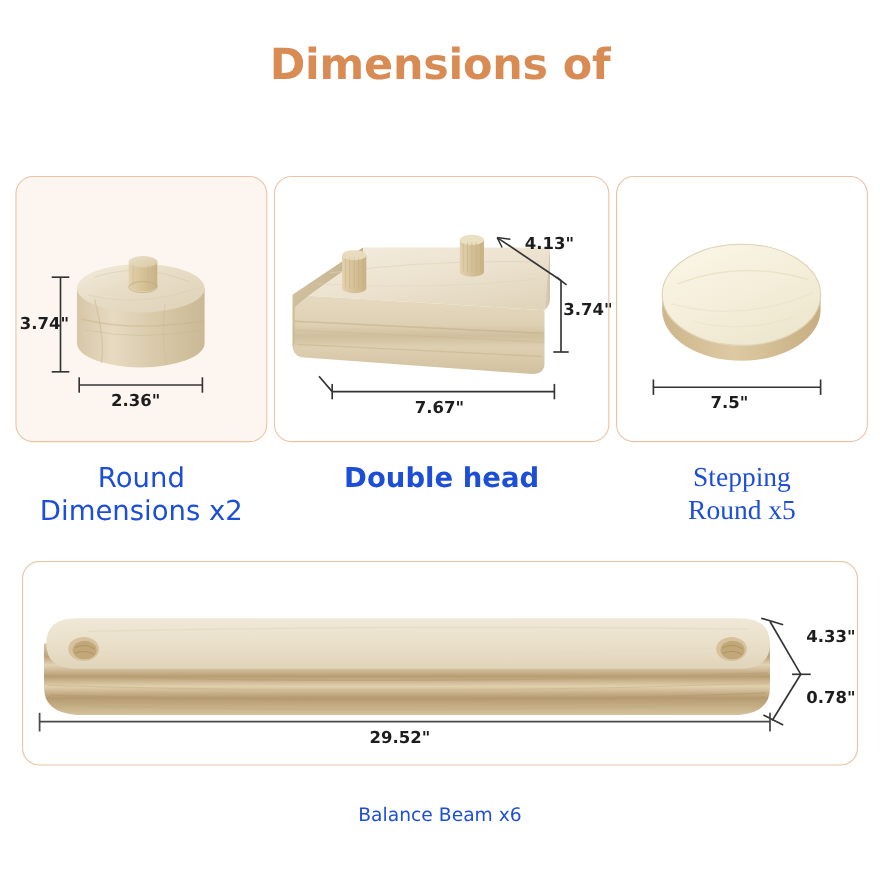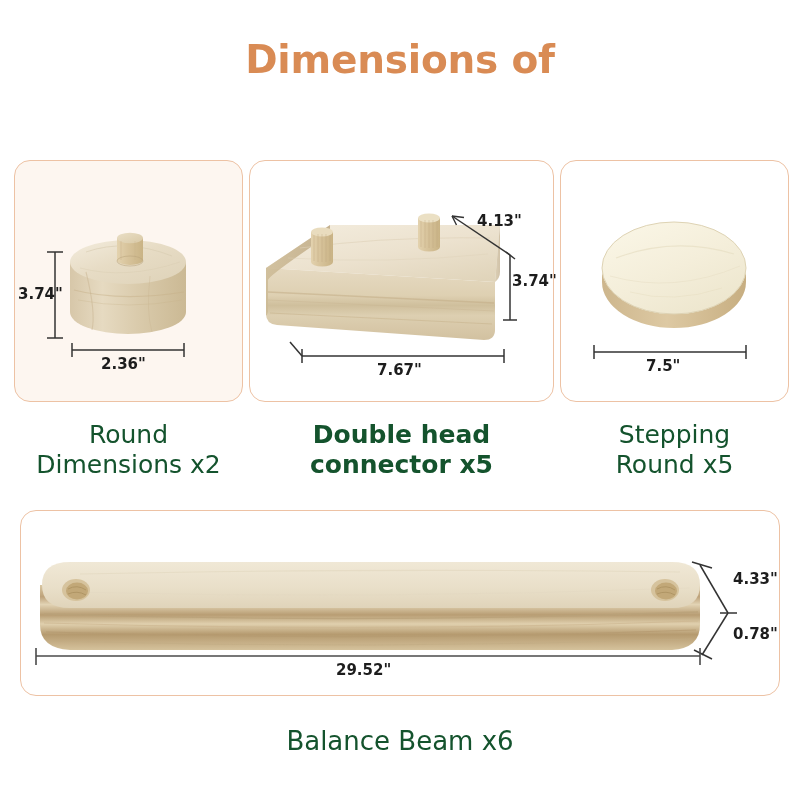--- a/index.html
+++ b/index.html
@@ -33,28 +33,28 @@
   }
   #card-round{left:14px;top:160px;width:229px;height:242px;}
   #card-double{left:249px;top:160px;width:305px;height:242px;}
   #card-stone{left:560px;top:160px;width:229px;height:242px;}
   #card-beam{left:20px;top:510px;width:760px;height:186px;}
 
   
   .caption{
     position:absolute;
     text-align:center;
-    color:#14532d;
+    color:#1d4ed8;
     font-size:25px;line-height:30px;
     font-weight:normal;
   }
   #cap-round{left:14px;top:420px;width:229px;}
   #cap-double{left:249px;top:420px;width:305px;font-weight:bold;}
-  #cap-stone{left:560px;top:420px;width:229px;}
-  #cap-beam{left:20px;top:726px;width:760px;font-size:26px;}
+  #cap-stone{left:560px;top:420px;width:229px;font-family:Liberation Serif, serif;}
+  #cap-beam{left:20px;top:726px;width:760px;font-size:17px;}
   .caption .cl{display:block;}
 
   
   .dim{
     position:absolute;
     color:#1d1d1d;
     font-weight:bold;
     font-size:15px;
     white-space:nowrap;
   }
@@ -300,21 +300,20 @@
   <div class="card" id="card-double" style="background:transparent;"></div>
   <div class="card" id="card-stone" style="background:transparent;"></div>
   <div class="card" id="card-beam" style="background:transparent;"></div>
 
   <div class="caption" id="cap-round">
     <span class="cl">Round</span>
     <span class="cl">Dimensions x2</span>
   </div>
   <div class="caption" id="cap-double">
     <span class="cl">Double head</span>
-    <span class="cl">connector x5</span>
   </div>
   <div class="caption" id="cap-stone">
     <span class="cl">Stepping</span>
     <span class="cl">Round x5</span>
   </div>
   <div class="caption" id="cap-beam">
     <span class="cl">Balance Beam x6</span>
   </div>
 
 </div>

